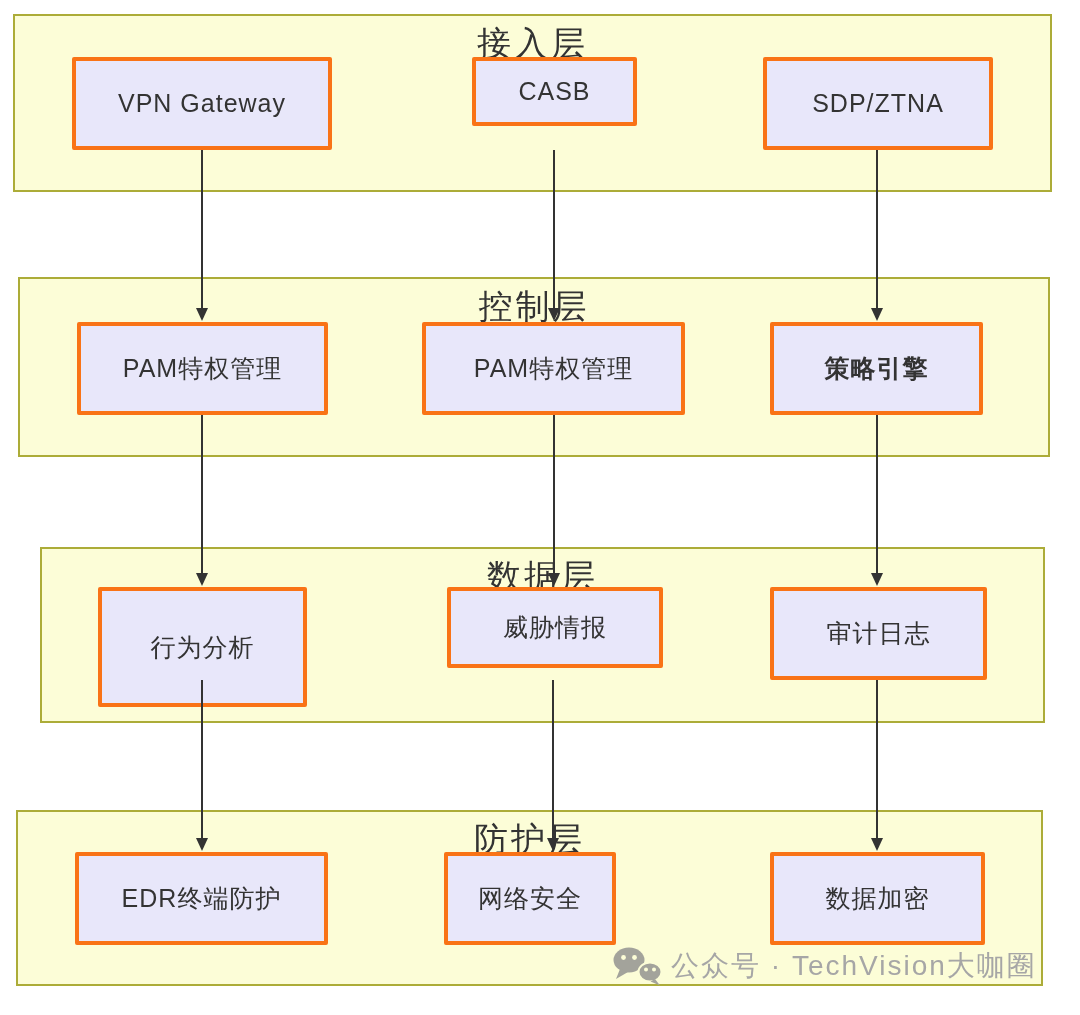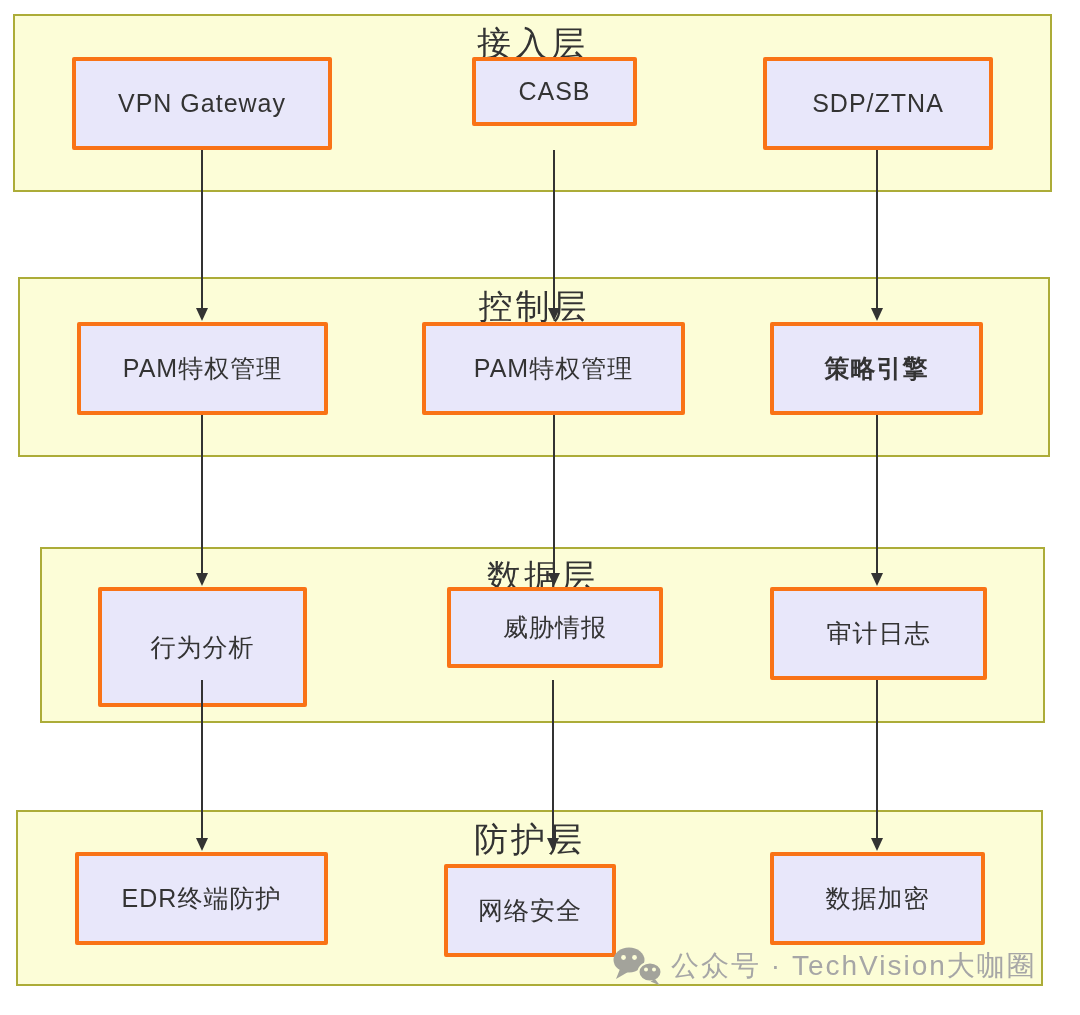--- a/index.html
+++ b/index.html
@@ -56,21 +56,21 @@
 
   <div class="node" style="left:77px;top:322px;width:251px;height:93px;">PAM特权管理</div>
   <div class="node" style="left:422px;top:322px;width:263px;height:93px;">PAM特权管理</div>
   <div class="node" style="left:770px;top:322px;width:213px;height:93px;font-weight:bold;">策略引擎</div>
 
   <div class="node" style="left:98px;top:587px;width:209px;height:120px;">行为分析</div>
   <div class="node" style="left:447px;top:587px;width:216px;height:81px;">威胁情报</div>
   <div class="node" style="left:770px;top:587px;width:217px;height:93px;">审计日志</div>
 
   <div class="node" style="left:75px;top:852px;width:253px;height:93px;">EDR终端防护</div>
-  <div class="node" style="left:444px;top:852px;width:172px;height:93px;margin-top:12px;">网络安全</div>
+  <div class="node" style="left:444px;top:852px;width:172px;height:93px;">网络安全</div>
   <div class="node" style="left:770px;top:852px;width:215px;height:93px;">数据加密</div>
 
   <svg class="overlay" width="1080" height="1015" viewBox="0 0 1080 1015">
     <defs>
       <marker id="arrow" markerUnits="userSpaceOnUse" markerWidth="16" markerHeight="14" refX="10" refY="6" orient="auto">
         <path d="M0,0 L13,6 L0,12 Z" fill="#333333"></path>
       </marker>
     </defs>
 
     <line x1="202" y1="150" x2="202" y2="318" stroke="#333333" stroke-width="2" marker-end="url(#arrow)"></line>

